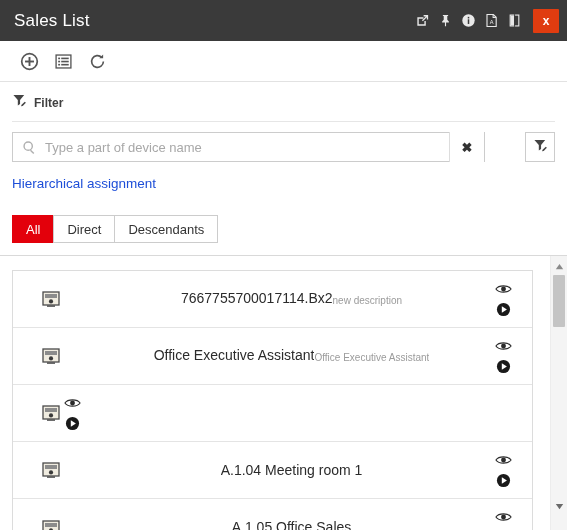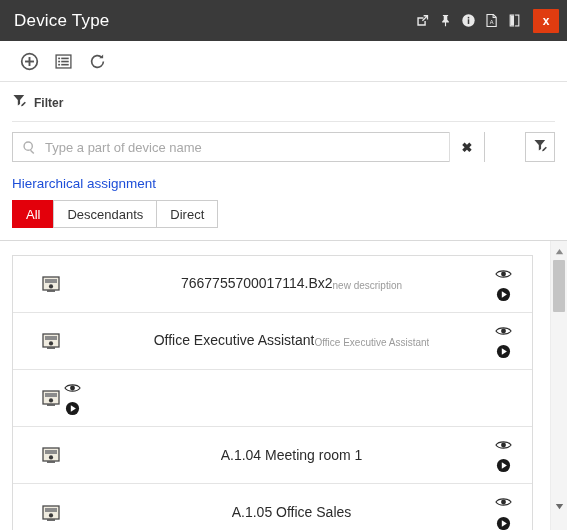--- a/index.html
+++ b/index.html
@@ -182,21 +182,21 @@
     box-sizing: border-box;
   }
   .hier-label {
     font-size: 13.5px;
     font-weight: normal;
     color: #1d4ed8;
     margin-top: 14px;
   }
   .seg-group {
     display: flex;
-    margin-top: 9px;
+    margin-top: 24px;
     margin-bottom: 12px;
   }
   .seg {
     height: 28px;
     padding: 0 13px;
     border: 1px solid #cccccc;
     background: #ffffff;
     color: #333333;
     font-size: 13px;
     display: flex;
@@ -326,21 +326,21 @@
     border-radius: 1px;
     cursor: pointer;
   }
 </style>
 </head>
 <body>
 
 <div class="window">
 
   <div class="titlebar">
-    <div class="title-text">Device Type</div>
+    <div class="title-text">Sales List</div>
     <div class="titlebar-spacer"></div>
     <div class="titlebar-actions">
 
       <div class="tb-btn">
         <svg width="15" height="15" viewBox="0 0 16 16">
           <path d="M2.5 4.5 H9 V6 H4 V12 H10 V8.5 H11.5 V13.5 H2.5 Z" fill="#e8e8e8"></path>
           <path d="M9.2 2.2 H14 V7 H12.6 V4.6 L8.4 8.8 L7.4 7.8 L11.6 3.6 H9.2 Z" fill="#e8e8e8"></path>
         </svg>
       </div>
 
@@ -445,22 +445,22 @@
             <path d="M10.2 12.6 L13.6 9.2 L14.8 10.4 L11.4 13.8 L9.6 14.2 Z" fill="#444444"></path>
           </svg>
         </span>
       </div>
     </div>
 
     <div class="hier-label">Hierarchical assignment</div>
 
     <div class="seg-group">
       <div class="seg active">All</div>
+      <div class="seg">Direct</div>
       <div class="seg">Descendants</div>
-      <div class="seg">Direct</div>
     </div>
   </div>
 
   <div class="list-area">
     <div class="list-card">
 
       <div class="device-row">
         <span class="device-icon">
           <svg width="22" height="22" viewBox="0 0 22 22">
             <rect x="3" y="4" width="16" height="13" fill="#f0ece0" stroke="#4a4a4a" stroke-width="1.3"></rect>

